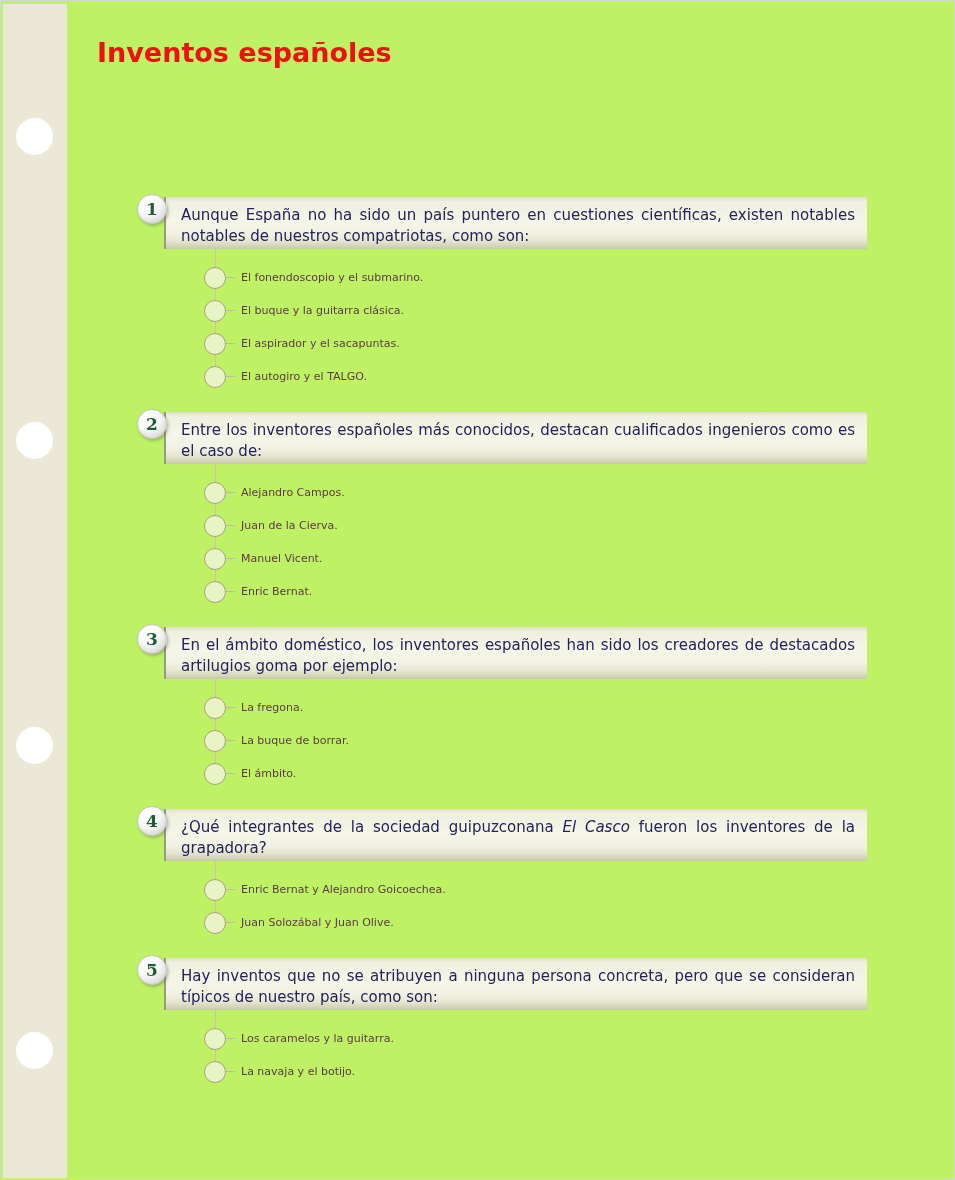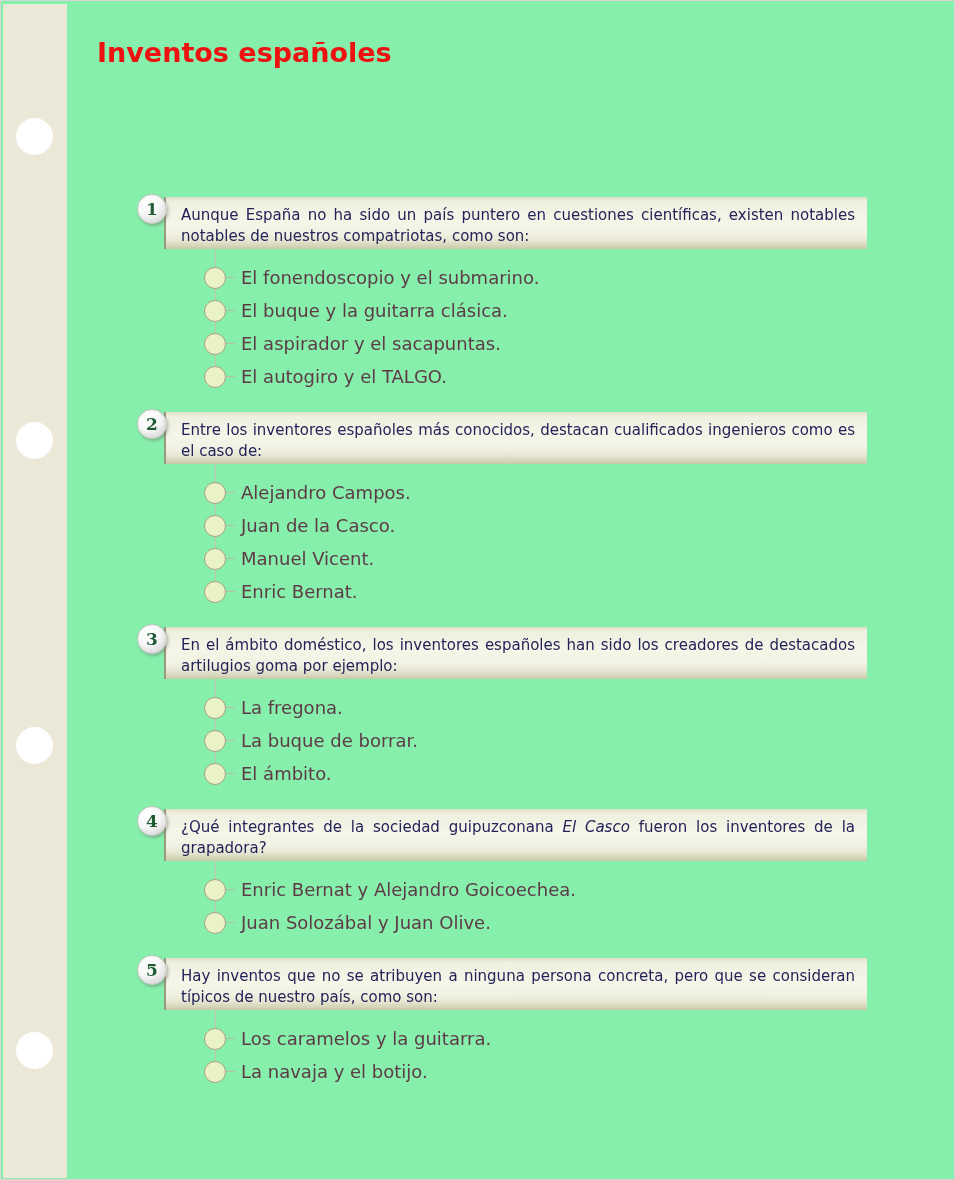--- a/index.html
+++ b/index.html
@@ -1,19 +1,19 @@
 <!DOCTYPE html>
 <html><head>
 <meta charset="utf-8">
 <style>
   html,body { margin:0; padding:0; background:#ffffff; }
   .canvas {
     position:relative;
     width:955px; height:1180px;
-    background:#86efac;
+    background:#bef264;
     border:1px solid #d6d6d6;
     box-sizing:border-box;
     overflow:hidden;
     font-family:"DejaVu Sans","Liberation Sans",sans-serif;
   }
   
   .sidebar {
     position:absolute; left:2px; top:3px;
     width:64px; height:1174px;
     background:#ece8d8;
@@ -76,21 +76,21 @@
     position:absolute; left:11px; top:-12px;
     height:calc(100% - 4px);
     border-left:1px solid #c6c6b0;
   }
   .opt {
     position:relative;
     display:flex; align-items:center;
     height:33px;
     padding-left:37px;
     color:#5e3a46;
-    font-size:18px;
+    font-size:11px;
   }
   .bullet {
     position:absolute; left:0; top:50%; margin-top:-11px;
     width:20px; height:20px;
     border:1px solid #ab9f86;
     border-radius:50%;
     background:#e9f3c5;
   }
   .bullet::after {
     content:"";
@@ -147,21 +147,21 @@
       <span class="qtext"><span>Entre los inventores españoles más conocidos, destacan cualificados ingenieros como es el caso de:</span></span>
     </div>
     <div class="opts">
   <div class="opt">
     <span class="bullet"></span>
     <span class="opt-label">Alejandro Campos.</span>
   </div>
 
   <div class="opt">
     <span class="bullet"></span>
-    <span class="opt-label">Juan de la Casco.</span>
+    <span class="opt-label">Juan de la Cierva.</span>
   </div>
 
   <div class="opt">
     <span class="bullet"></span>
     <span class="opt-label">Manuel Vicent.</span>
   </div>
 
   <div class="opt">
     <span class="bullet"></span>
     <span class="opt-label">Enric Bernat.</span>

